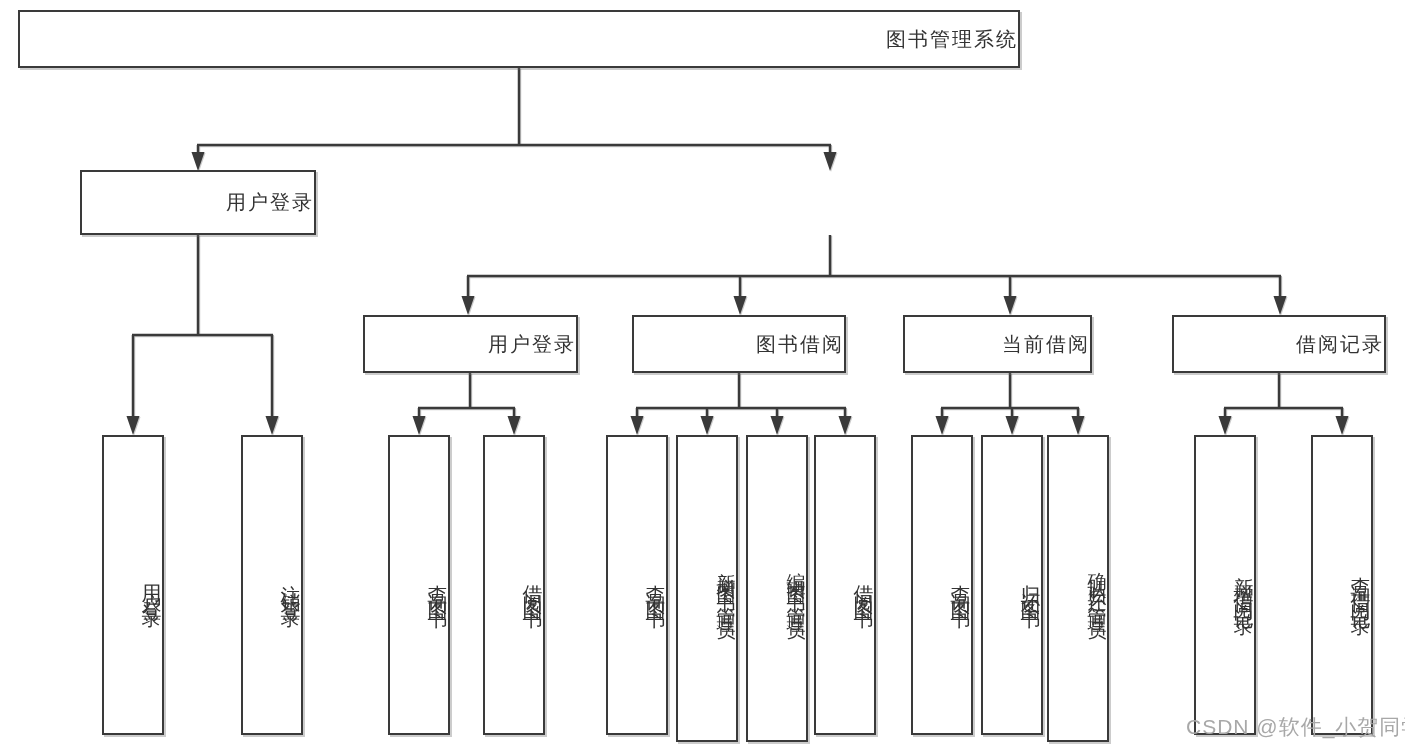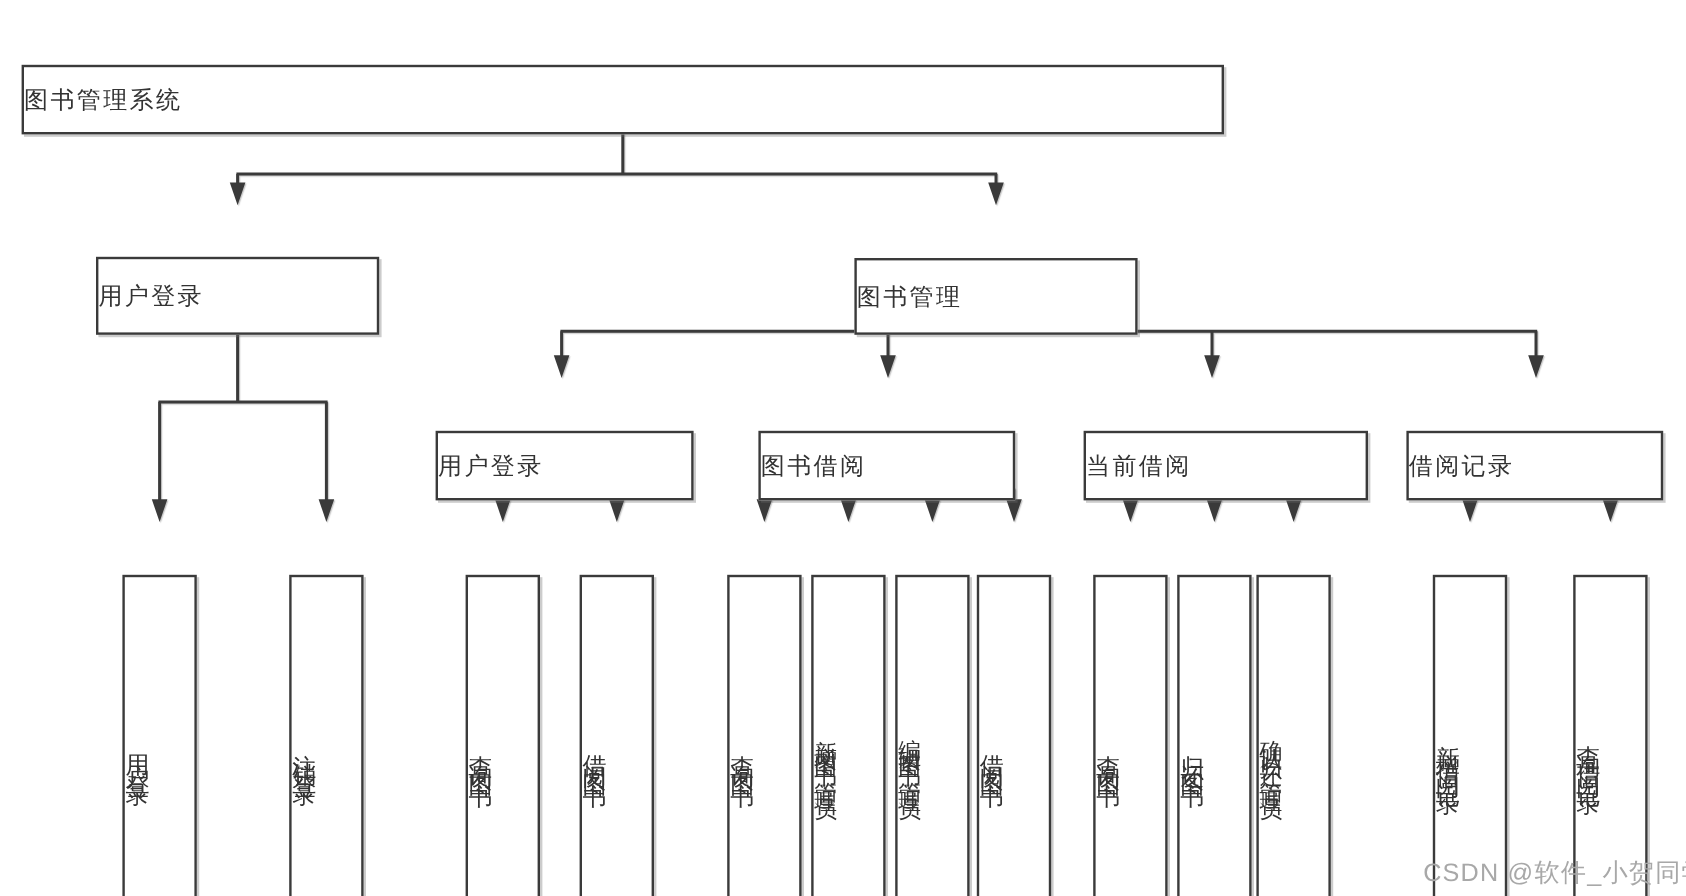--- a/index.html
+++ b/index.html
@@ -22,25 +22,24 @@
     position:absolute;left:0;top:0;z-index:1;
     filter:drop-shadow(1px 1.5px 0 rgba(140,140,140,0.45));
   }
   #connectors path{stroke:var(--line);stroke-width:2.5;fill:none;}
   #connectors polygon{fill:var(--line);stroke:none;}
   .node{
     position:absolute;z-index:2;
     box-sizing:border-box;
     background:var(--box-fill);
     border:2.5px solid var(--box-border);
-    display:flex;align-items:center;justify-content:flex-start;
+    display:flex;align-items:center;justify-content:flex-end;
     color:var(--text);
     font-size:20px;
     box-shadow:2px 2px 0 rgba(110,110,110,0.35);
-    margin-top:44px;
   }
   .node.h span{letter-spacing:2px;white-space:nowrap;}
   .node.v span{
     writing-mode:vertical-rl;
     text-orientation:mixed;
     letter-spacing:8px;
     line-height:1;
     white-space:nowrap;
   }
   .node.v.long span{letter-spacing:7px;font-size:19px;}
@@ -108,31 +107,28 @@
     </g>
   </svg>
 
   <div class="node h" style="left:18px;top:10px;width:1002px;height:58px">
     <span>图书管理系统</span>
   </div>
 
   <div class="node h" style="left:80px;top:170px;width:236px;height:65px">
     <span>用户登录</span>
   </div>
-  <div class="node h" style="left:712px;top:171px;width:236px;height:64px">
-    <span>图书管理</span>
-  </div>
 
   <div class="node h" style="left:363px;top:315px;width:215px;height:58px">
     <span>用户登录</span>
   </div>
   <div class="node h" style="left:632px;top:315px;width:214px;height:58px">
     <span>图书借阅</span>
   </div>
-  <div class="node h" style="left:903px;top:315px;width:237px;height:58px">
+  <div class="node h" style="left:903px;top:315px;width:189px;height:58px">
     <span>当前借阅</span>
   </div>
   <div class="node h" style="left:1172px;top:315px;width:214px;height:58px">
     <span>借阅记录</span>
   </div>
 
   <div class="node v" style="left:102px;top:435px;width:62px;height:300px">
     <span>用户登录</span>
   </div>
   <div class="node v" style="left:241px;top:435px;width:62px;height:300px">

